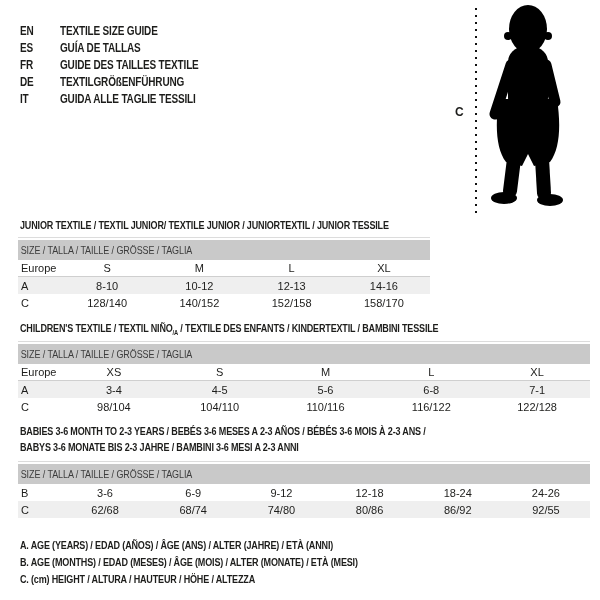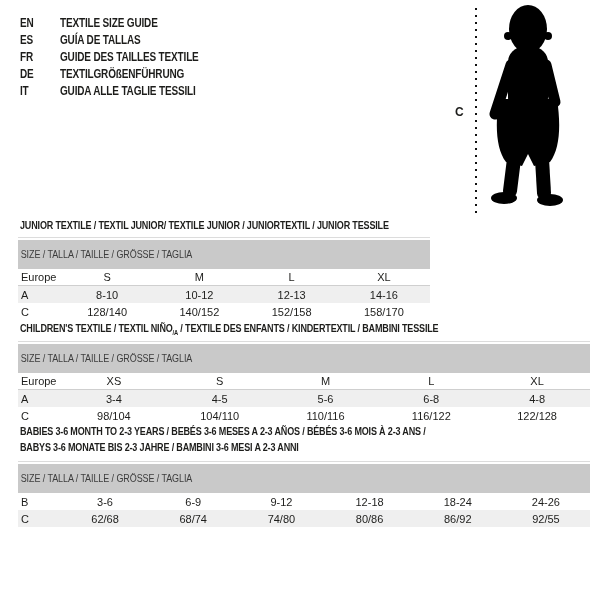--- a/index.html
+++ b/index.html
@@ -1,20 +1,20 @@
 <!DOCTYPE html>
 <html><head>
 <meta charset="utf-8">
 <style>
   html,body{margin:0;padding:0;background:#ffffff;}
   body{width:600px;height:600px;font-family:"Liberation Sans",sans-serif;color:#1d1d1b;}
   .page{position:relative;width:600px;height:600px;background:#fff;overflow:hidden;}
 
   
-  .lang-block{position:absolute;left:20px;top:14px;}
+  .lang-block{position:absolute;left:20px;top:22px;}
   .lang-row{display:flex;height:17px;align-items:center;font-weight:700;font-size:12.5px;
             letter-spacing:-0.2px;white-space:nowrap;transform:scaleX(0.8);transform-origin:left center;}
   .lang-code{width:50px;}
 
   
   .dash-line{position:absolute;left:475px;top:8px;width:2px;height:205px;
              background:repeating-linear-gradient(to bottom,#111 0px,#111 2.5px,transparent 2.5px,transparent 7px);}
   .measure-c{position:absolute;left:455px;top:105px;font-weight:700;font-size:12px;}
   .baby-svg{position:absolute;left:482px;top:3px;}
 
@@ -25,21 +25,21 @@
   #sec2-title{top:320px;}
   #sec3-title{top:423px;}
   .sub{font-size:7px;vertical-align:sub;}
 
   
   .size-table{position:absolute;left:18px;}
   #table1{top:237px;width:412px;}
   #table2{top:341px;width:572px;}
   #table3{top:461px;width:572px;}
   .table-topline{height:1px;background:#dcdcdc;margin-bottom:2px;}
-  .size-bar{height:29px;background:#c9c9c9;display:flex;align-items:center;}
+  .size-bar{height:20px;background:#c9c9c9;display:flex;align-items:center;}
   .size-bar span{font-size:10px;letter-spacing:-0.1px;padding-left:3px;color:#3c3c3c;
                  white-space:nowrap;transform:scaleX(0.9);transform-origin:left center;}
   .trow{display:flex;height:17px;align-items:center;font-size:11px;box-sizing:border-box;justify-content:flex-end;}
   .trow.stripe{background:#efefef;}
   .trow.underline{border-bottom:1px solid #cfcfcf;}
   .tlabel{width:40px;padding-left:3px;}
   .tcell{flex:1;text-align:center;}
 
   
   .footnotes{position:absolute;left:20px;top:537px;}
@@ -134,21 +134,21 @@
       <span class="tcell">M</span>
       <span class="tcell">L</span>
       <span class="tcell">XL</span>
     </div>
     <div class="trow stripe">
       <span class="tlabel">A</span>
       <span class="tcell">3-4</span>
       <span class="tcell">4-5</span>
       <span class="tcell">5-6</span>
       <span class="tcell">6-8</span>
-      <span class="tcell">4-8</span>
+      <span class="tcell">7-1</span>
     </div>
     <div class="trow">
       <span class="tlabel">C</span>
       <span class="tcell">98/104</span>
       <span class="tcell">104/110</span>
       <span class="tcell">110/116</span>
       <span class="tcell">116/122</span>
       <span class="tcell">122/128</span>
     </div>
   </div>
@@ -175,14 +175,19 @@
       <span class="tlabel">C</span>
       <span class="tcell">62/68</span>
       <span class="tcell">68/74</span>
       <span class="tcell">74/80</span>
       <span class="tcell">80/86</span>
       <span class="tcell">86/92</span>
       <span class="tcell">92/55</span>
     </div>
   </div>
 
+  <div class="footnotes">
+    <div class="fn">A. AGE (YEARS) / EDAD (AÑOS) / ÂGE (ANS) / ALTER (JAHRE) / ETÀ (ANNI)</div>
+    <div class="fn">B. AGE (MONTHS) / EDAD (MESES) / ÂGE (MOIS) / ALTER (MONATE) / ETÀ (MESI)</div>
+    <div class="fn">C. (cm) HEIGHT / ALTURA / HAUTEUR / HÖHE / ALTEZZA</div>
+  </div>
 
 </div>
 
 </body></html>

